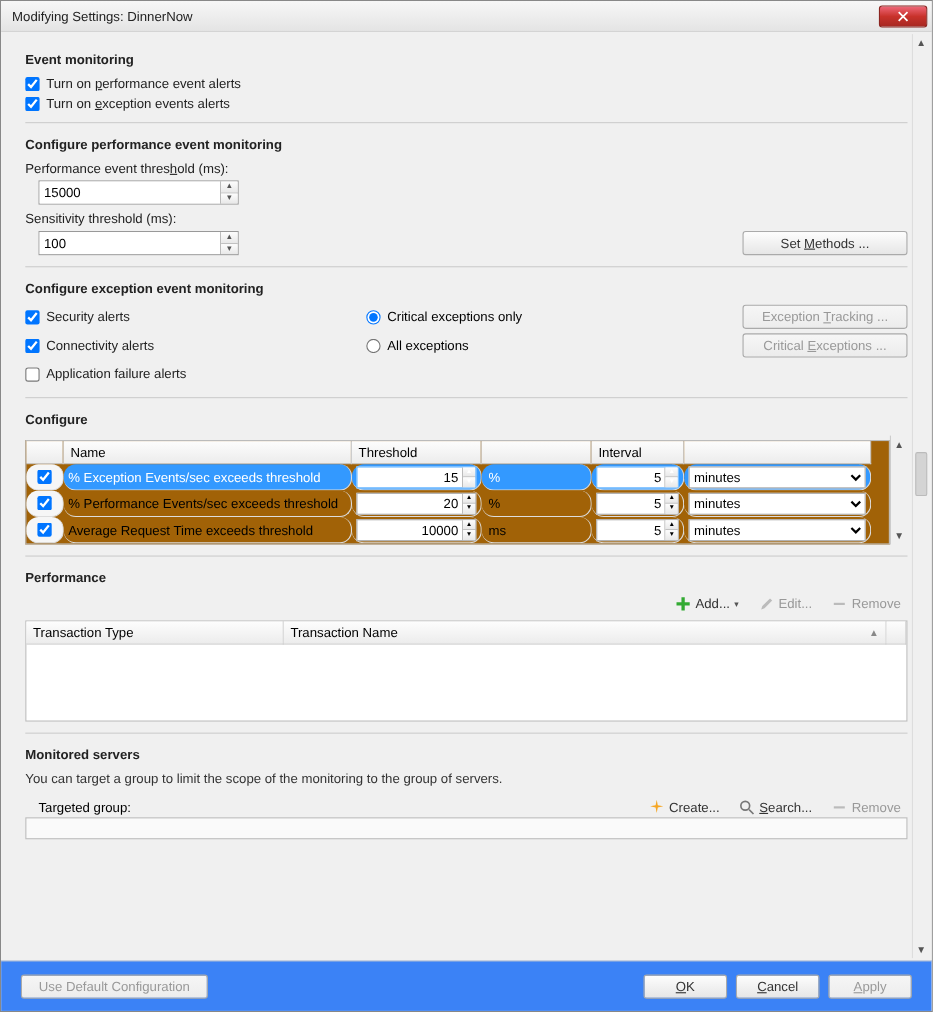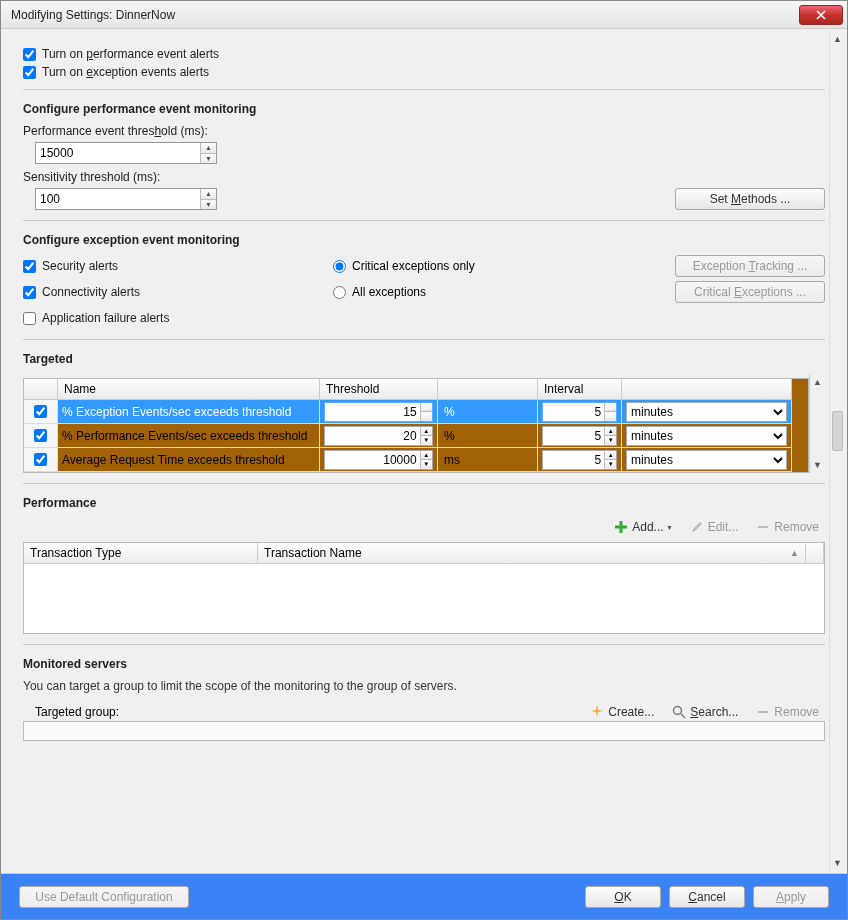--- a/index.html
+++ b/index.html
@@ -129,20 +129,21 @@
   border-bottom: 1px solid #ccc;
   padding: 3px 6px;
   font-size: 12px;
 }
 .monitors-row > div {
   border-right: 1px solid #ddd;
   border-bottom: 1px solid #ddd;
   padding: 2px 4px;
   display:flex; align-items:center;
   height: 24px;
+  border-radius: 11px;
 }
 .monitors-row.selected > div {
   background: #3399ff;
   color: #fff;
 }
 .monitors-row .chk-cell { justify-content:center; background:#f6f6f6 !important; color:#000; }
 .monitors-row.selected .chk-cell { background:#f6f6f6 !important; }
 .cell-spinner {
   display:flex; align-items:stretch; width:100%; height:20px;
   background:#fff; border:1px solid #aaa;
@@ -212,20 +213,21 @@
   <div class="close-btn">
     <svg viewBox="0 0 10 10">
         <path d="M1 1 L9 9 M9 1 L1 9" stroke="#fff" stroke-width="1.6"></path>
       </svg>
   </div>
 </div>
 
 <div class="content-wrap">
 
   
+  <div class="section-heading">Event monitoring</div>
   <div class="checkbox-row">
     <input type="checkbox" checked="" style="">
     <label>Turn on <span class="underline-char">p</span>erformance event alerts</label>
   </div>
   <div class="checkbox-row">
     <input type="checkbox" checked="" style="">
     <label>Turn on <span class="underline-char">e</span>xception events alerts</label>
   </div>
 
   <hr class="hr">
@@ -284,21 +286,21 @@
       <input type="checkbox" style="">
       <label>Application failure alerts</label>
     </div>
     <div></div>
       <div></div>
   </div>
 
   <hr class="hr">
 
   
-  <div class="section-heading">Targeted</div>
+  <div class="section-heading">Configure</div>
   <div class="monitors-outer">
     <div class="monitors-body">
       <div class="monitors-table">
         <div class="monitors-head">
           <div></div>
           <div>Name</div>
           <div>Threshold</div>
           <div></div>
           <div>Interval</div>
           <div></div>

